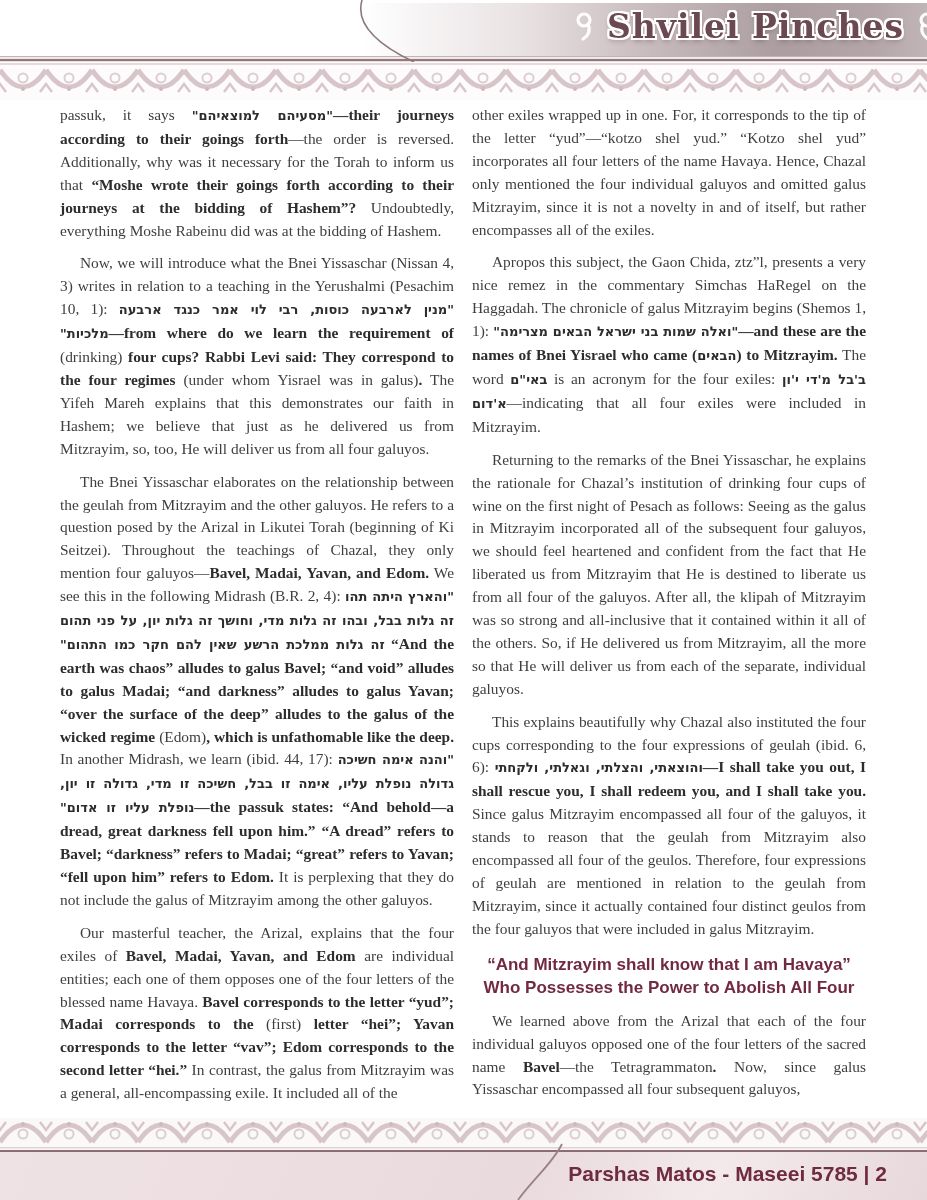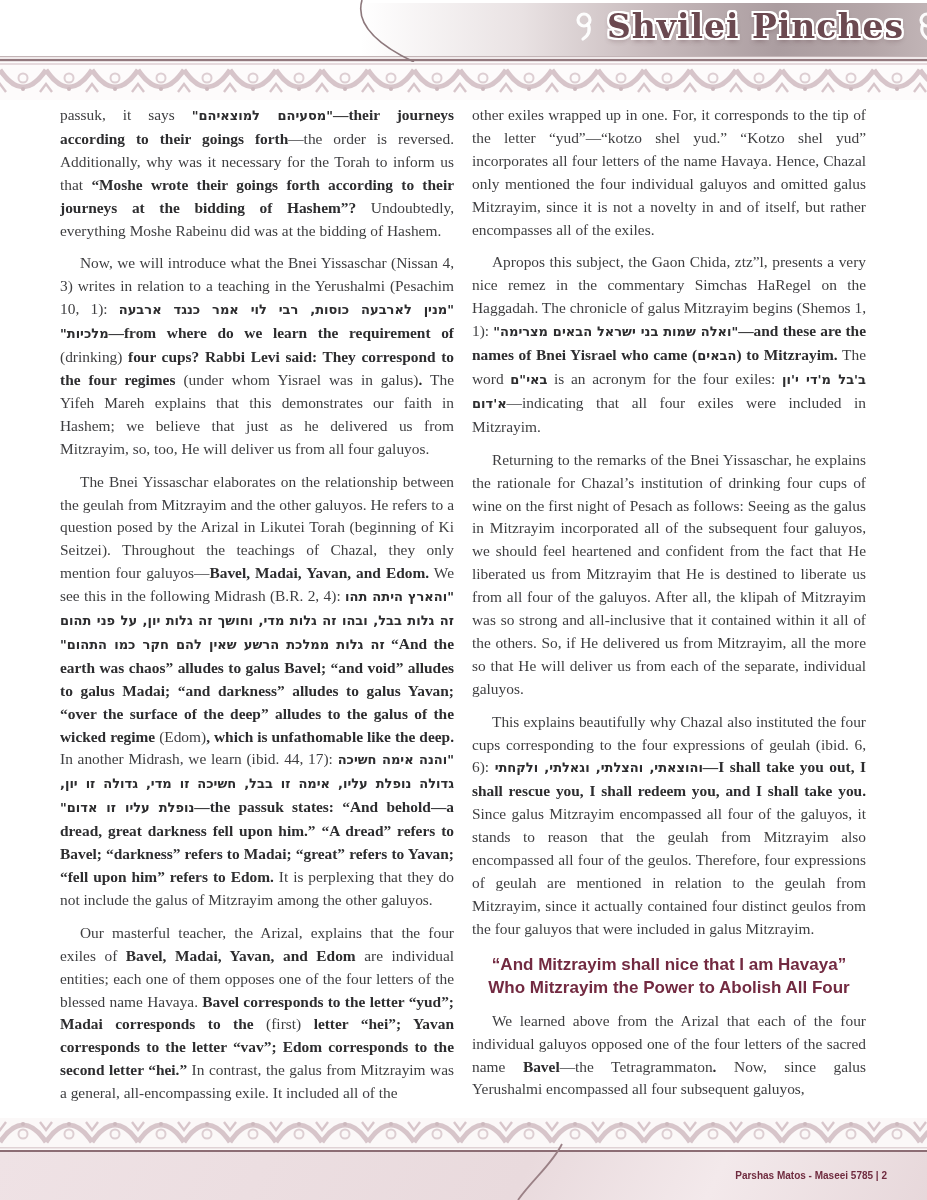--- a/index.html
+++ b/index.html
@@ -36,21 +36,21 @@
   .para .he{font-family:"DejaVu Sans", sans-serif;font-weight:bold;font-size:13px;unicode-bidi:embed;}
   .section-heading{font-family:"Liberation Sans", sans-serif;font-weight:bold;font-size:17px;
     line-height:23.5px;color:#722a41;text-align:center;margin:12px 4px 10px 4px;}
   .section-heading span{display:block;}
 
   
   .footer-band{position:absolute;left:0;right:0;top:1150px;height:50px;
     border-top:2px solid #8c6d74;
     background:linear-gradient(115deg,#efe2e5 0%,#e9dadd 55%,#f3e9eb 75%,#e6d6d9 100%);}
   .footer-label{position:absolute;right:61px;top:10px;
-    font-family:"Liberation Sans", sans-serif;font-weight:bold;font-size:10px;color:#6f2b3f;margin-top:8px;}
+    font-family:"Liberation Sans", sans-serif;font-weight:bold;font-size:21px;color:#6f2b3f;}
 </style>
 </head>
 <body>
 
 <div class="page">
 
   <div class="header">
     <div class="header-band"></div>
     <div class="title-wrap">
       <span class="swirl">
@@ -97,24 +97,24 @@
       <p class="para indent"><span>Now, we will introduce what the Bnei Yissaschar (Nissan 4, 3) writes in relation to a teaching in the Yerushalmi (Pesachim 10, 1): </span><span class="b he" dir="rtl">"מנין לארבעה כוסות, רבי לוי אמר כנגד ארבעה מלכיות"</span><span class="b">—from where do we learn the requirement of </span><span>(drinking) </span><span class="b">four cups? Rabbi Levi said: They correspond to the four regimes </span><span>(under whom Yisrael was in galus)</span><span class="b">.</span><span>  The Yifeh Mareh explains that this demonstrates our faith in Hashem; we believe that just as he delivered us from Mitzrayim, so, too, He will deliver us from all four galuyos.</span></p>
       <p class="para indent"><span>The Bnei Yissaschar elaborates on the relationship between the geulah from Mitzrayim and the other galuyos.  He refers to a question posed by the Arizal in Likutei Torah (beginning of Ki Seitzei).  Throughout the teachings of Chazal, they only mention four galuyos—</span><span class="b">Bavel, Madai, Yavan, and Edom.</span><span>  We see this in the following Midrash (B.R. 2, 4): </span><span class="b he" dir="rtl">"והארץ היתה תהו זה גלות בבל, ובהו זה גלות מדי, וחושך זה גלות יון, על פני תהום זה גלות ממלכת הרשע שאין להם חקר כמו התהום"</span><span>  </span><span class="b">“And the earth was chaos” alludes to galus Bavel; “and void” alludes to galus Madai; “and darkness” alludes to galus Yavan; “over the surface of the deep” alludes to the galus of the wicked regime </span><span>(Edom)</span><span class="b">, which is unfathomable like the deep.</span><span>  In another Midrash, we learn (ibid. 44, 17):  </span><span class="b he" dir="rtl">"והנה אימה חשיכה גדולה נופלת עליו, אימה זו בבל, חשיכה זו מדי, גדולה זו יון, נופלת עליו זו אדום"</span><span class="b">—the passuk states: “And behold—a dread, great darkness fell upon him.”  “A dread” refers to Bavel; “darkness” refers to Madai; “great” refers to Yavan; “fell upon him” refers to Edom.</span><span>  It is perplexing that they do not include the galus of Mitzrayim among the other galuyos.</span></p>
       <p class="para indent"><span>Our masterful teacher, the Arizal, explains that the four exiles of </span><span class="b">Bavel, Madai, Yavan, and Edom</span><span> are individual entities; each one of them opposes one of the four letters of the blessed name Havaya.  </span><span class="b">Bavel corresponds to the letter “yud”; Madai corresponds to the </span><span>(first) </span><span class="b">letter “hei”; Yavan corresponds to the letter “vav”; Edom corresponds to the second letter “hei.”</span><span>  In contrast, the galus from Mitzrayim was a general, all-encompassing exile.  It included all of the</span></p>
     </div>
     <div class="col">
       <p class="para"><span>other exiles wrapped up in one.  For, it corresponds to the tip of the letter “yud”—“kotzo shel yud.”  “Kotzo shel yud” incorporates all four letters of the name Havaya.  Hence, Chazal only mentioned the four individual galuyos and omitted galus Mitzrayim, since it is not a novelty in and of itself, but rather encompasses all of the exiles.</span></p>
       <p class="para indent"><span>Apropos this subject, the Gaon Chida, ztz”l, presents a very nice remez in the commentary Simchas HaRegel on the Haggadah.  The chronicle of galus Mitzrayim begins (Shemos 1, 1):  </span><span class="b he" dir="rtl">"ואלה שמות בני ישראל הבאים מצרימה"</span><span class="b">—and these are the names of Bnei Yisrael who came (</span><span class="b he" dir="rtl">הבאים</span><span class="b">) to Mitzrayim.</span><span>  The word </span><span class="b he" dir="rtl">באי"ם</span><span> is an acronym for the four exiles: </span><span class="b he" dir="rtl">ב'בל מ'די י'ון א'דום</span><span>—indicating that all four exiles were included in Mitzrayim.</span></p>
       <p class="para indent"><span>Returning to the remarks of the Bnei Yissaschar, he explains the rationale for Chazal’s institution of drinking four cups of wine on the first night of Pesach as follows: Seeing as the galus in Mitzrayim incorporated all of the subsequent four galuyos, we should feel heartened and confident from the fact that He liberated us from Mitzrayim that He is destined to liberate us from all four of the galuyos.  After all, the klipah of Mitzrayim was so strong and all-inclusive that it contained within it all of the others.  So, if He delivered us from Mitzrayim, all the more so that He will deliver us from each of the separate, individual galuyos.</span></p>
       <p class="para indent"><span>This explains beautifully why Chazal also instituted the four cups corresponding to the four expressions of geulah (ibid. 6, 6): </span><span class="b he" dir="rtl">והוצאתי, והצלתי, וגאלתי, ולקחתי</span><span class="b">—I shall take you out, I shall rescue you, I shall redeem you, and I shall take you.</span><span>  Since galus Mitzrayim encompassed all four  of the galuyos, it stands to reason that the geulah from Mitzrayim also encompassed all four of the geulos.  Therefore, four expressions of geulah are mentioned in relation to the geulah from Mitzrayim, since it actually contained four distinct geulos from the four galuyos that were included in galus Mitzrayim.</span></p>
       <h2 class="section-heading">
-        <span>“And Mitzrayim shall nice that I am Havaya”</span>
-        <span>Who Mitzrayim the Power to Abolish All Four</span>
+        <span>“And Mitzrayim shall know that I am Havaya”</span>
+        <span>Who Possesses the Power to Abolish All Four</span>
       </h2>
-      <p class="para indent"><span>We learned above from the Arizal that each of the four individual galuyos opposed one of the four letters of the sacred name </span><span class="b">Bavel</span><span>—the Tetragrammaton</span><span class="b">.</span><span>  Now, since galus Yerushalmi encompassed all four subsequent galuyos,</span></p>
+      <p class="para indent"><span>We learned above from the Arizal that each of the four individual galuyos opposed one of the four letters of the sacred name </span><span class="b">Bavel</span><span>—the Tetragrammaton</span><span class="b">.</span><span>  Now, since galus Yissaschar encompassed all four subsequent galuyos,</span></p>
     </div>
   </div>
 
   <div class="lace lace-bottom">
     <svg width="927" height="32">
       <defs>
         <pattern id="lace2" width="46" height="32" patternUnits="userSpaceOnUse">
           <rect width="46" height="32" fill="#fbf8f8"></rect>
           <path d="M0,24 Q23,-10 46,24" stroke="#d7c5ca" fill="none" stroke-width="5"></path>
           <circle cx="23" cy="16" r="4.5" stroke="#ddced2" fill="none" stroke-width="2"></circle>

